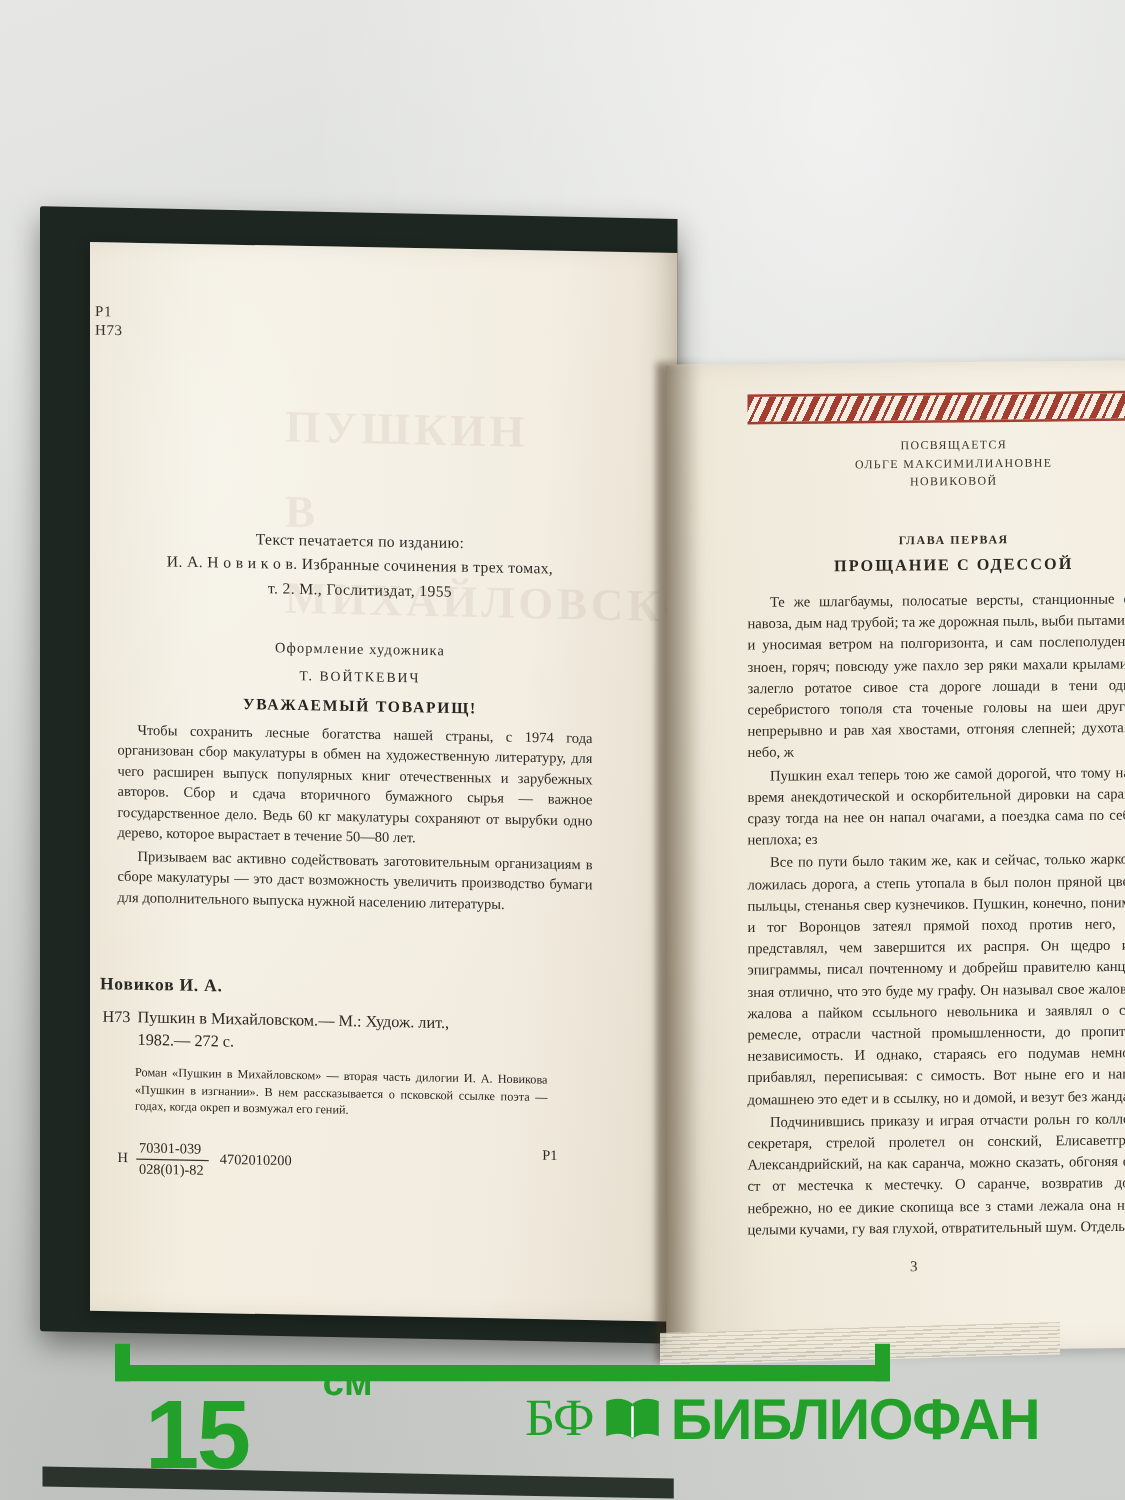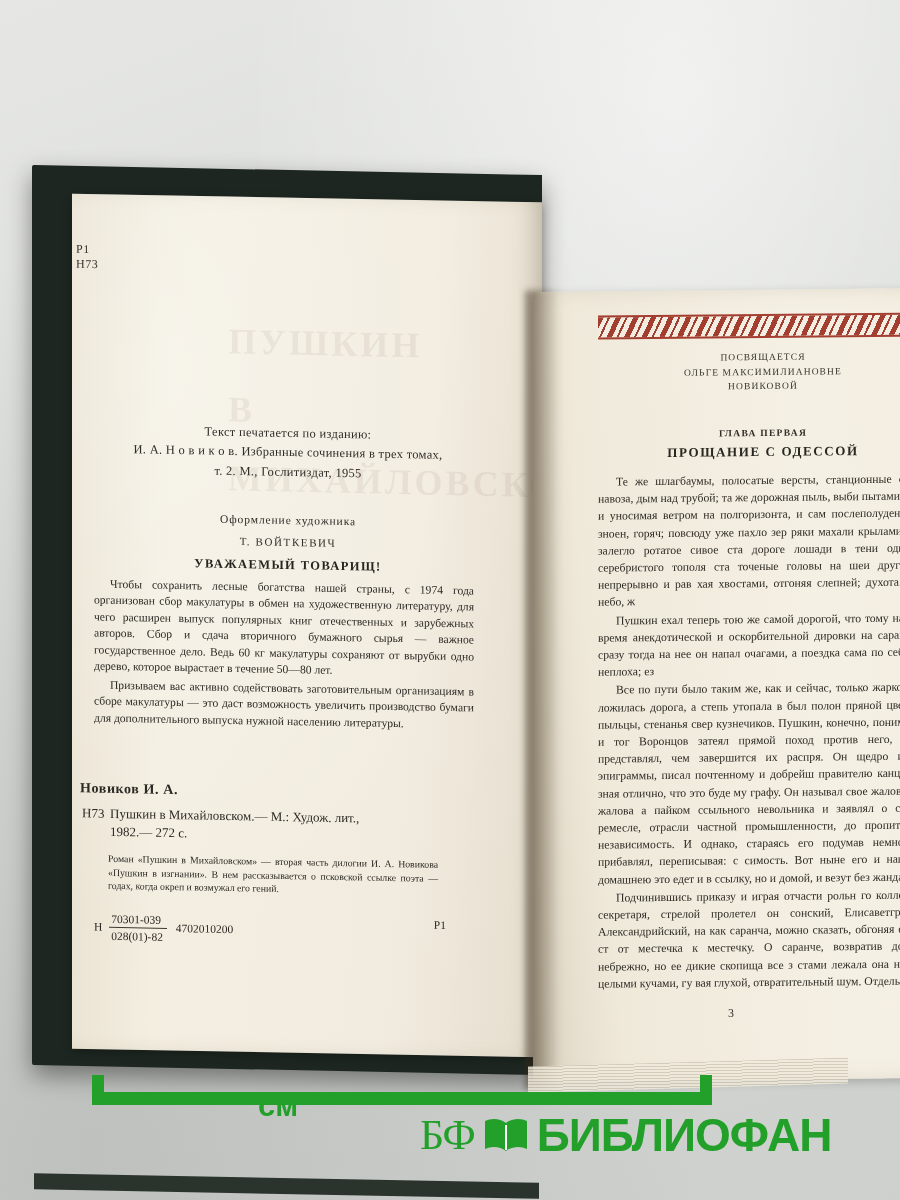--- a/index.html
+++ b/index.html
@@ -462,20 +462,21 @@
         <p>Все по пути было таким же, как и сейчас, только жарко, мягче ложилась дорога, а степь утопала в был полон пряной цветочной пыльцы, стенанья свер кузнечиков. Пушкин, конечно, понимал уже и тог Воронцов затеял прямой поход против него, но еш представлял, чем завершится их распря. Он щедро износил эпиграммы, писал почтенному и добрейш правителю канцелярии, зная отлично, что это буде му графу. Он называл свое жалованье не жалова а пайком ссыльного невольника и заявлял о своем о ремесле, отрасли частной промышленности, до пропитание и независимость. И однако, стараясь его подумав немного, он прибавлял, переписывая: с симость. Вот ныне его и наградили домашнею это едет и в ссылку, но и домой, и везут без жанда</p>
         <p>Подчинившись приказу и играя отчасти рольн го коллежского секретаря, стрелой пролетел он сонский, Елисаветградский, Александрийский, на как саранча, можно сказать, обгоняя ее,— от ст от местечка к местечку. О саранче, возвратив довольно небрежно, но ее дикие скопища все з стами лежала она на земле целыми кучами, гу вая глухой, отвратительный шум. Отдельные</p>
       </div>
 
       <div class="page-number" style="left:195px; top:716px;">3</div>
     </div>
 
   </div>
 
   <div class="ruler"></div>
+  <div class="ruler-label">15</div>
   <div class="ruler-unit">см</div>
 
   <div class="brand">
     <span class="brand-mark">БФ</span>
     <span class="brand-book">
       <svg width="46" height="38" viewBox="0 0 46 38">
         <path d="M23 7 C17 2, 8 2, 2 5 L2 33 C8 30, 17 30, 23 35 Z" fill="#22a02a"></path>
         <path d="M23 7 C29 2, 38 2, 44 5 L44 33 C38 30, 29 30, 23 35 Z" fill="#22a02a"></path>
         <path d="M23 9 L23 34" stroke="#ffffff" stroke-width="2" fill="none"></path>
       </svg>

